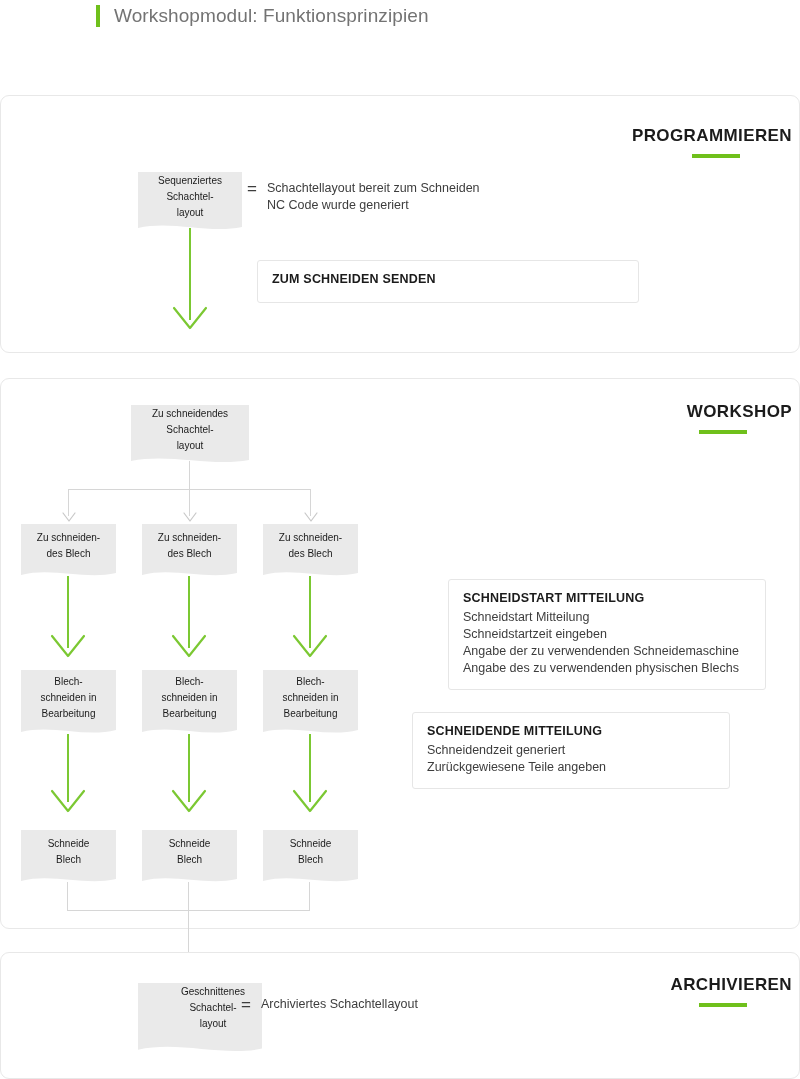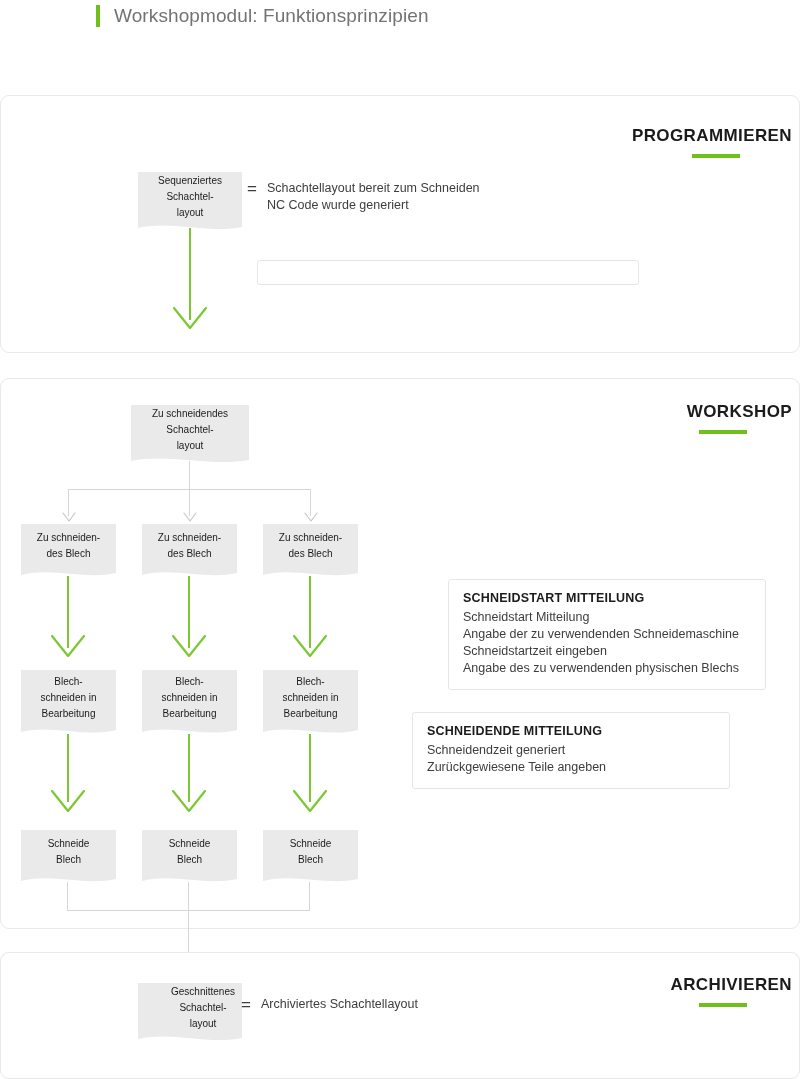--- a/index.html
+++ b/index.html
@@ -179,20 +179,21 @@
   <span class="equals-text">Schachtellayout bereit zum Schneiden
 NC Code wurde generiert</span>
 </div>
 
 <div class="vline-green" style="left:189px; top:228px; height:92px;"></div>
 <svg class="conn" style="left:172px; top:306px; width:36px; height:26px;" viewBox="0 0 36 26">
   <path d="M2,2 L18,22 L34,2" fill="none" stroke="#7bc832" stroke-width="2.2" stroke-linecap="round" stroke-linejoin="round"></path>
 </svg>
 
 <div class="info-card" style="left:257px; top:260px; width:382px;">
+  <span class="info-title">ZUM SCHNEIDEN SENDEN</span>
 </div>
 
 <div class="panel" id="panel-workshop"></div>
 
 <div class="section-label" id="label-workshop">
   <span class="label-text">WORKSHOP</span>
   <span class="label-underline"></span>
 </div>
 
 <div class="node" style="left:131px; top:405px; width:118px; height:62px;">
@@ -320,39 +321,39 @@
 <div class="vline-gray" style="left:309px; top:882px; height:28px;"></div>
 <div class="hline-gray" style="left:67px;  top:910px; width:243px;"></div>
 <div class="vline-gray" style="left:188px; top:910px; height:69px;"></div>
 <svg class="conn" style="left:182px; top:975px; width:14px; height:11px;" viewBox="0 0 14 11">
   <path d="M1,1 L7,9 L13,1" fill="none" stroke="#c8c8c8" stroke-width="1.2" stroke-linecap="round" stroke-linejoin="round"></path>
 </svg>
 
 <div class="info-card" style="left:412px; top:579px; width:318px;margin-left:36px;">
   <span class="info-title">SCHNEIDSTART MITTEILUNG</span>
   <span class="info-line">Schneidstart Mitteilung</span>
+  <span class="info-line">Schneidstartzeit eingeben</span>
   <span class="info-line">Angabe der zu verwendenden Schneidemaschine</span>
-  <span class="info-line">Schneidstartzeit eingeben</span>
   <span class="info-line">Angabe des zu verwendenden physischen Blechs</span>
 </div>
 
 <div class="info-card" style="left:412px; top:712px; width:318px;">
   <span class="info-title">SCHNEIDENDE MITTEILUNG</span>
   <span class="info-line">Schneidendzeit generiert</span>
   <span class="info-line">Zurückgewiesene Teile angeben</span>
 </div>
 
 <div class="panel" id="panel-archivieren"></div>
 
 <div class="section-label" id="label-archivieren">
   <span class="label-text">ARCHIVIEREN</span>
   <span class="label-underline"></span>
 </div>
 
-<div class="node" style="left:138px; top:983px; width:104px; height:62px;padding-left:32px;">
+<div class="node" style="left:138px; top:983px; width:124px; height:62px;padding-left:32px;">
   <svg class="node-shape" viewBox="0 0 104 62" preserveAspectRatio="none">
     <path d="M0,0 L104,0 L104,55 C70,62 34,48 0,56 Z" fill="#eaeaea"></path>
   </svg>
   <span class="node-label">Geschnittenes
 Schachtel-
 layout</span>
 </div>
 
 <div class="equals-row" style="left:241px; top:996px;">
   <span class="equals-sign">=</span>

